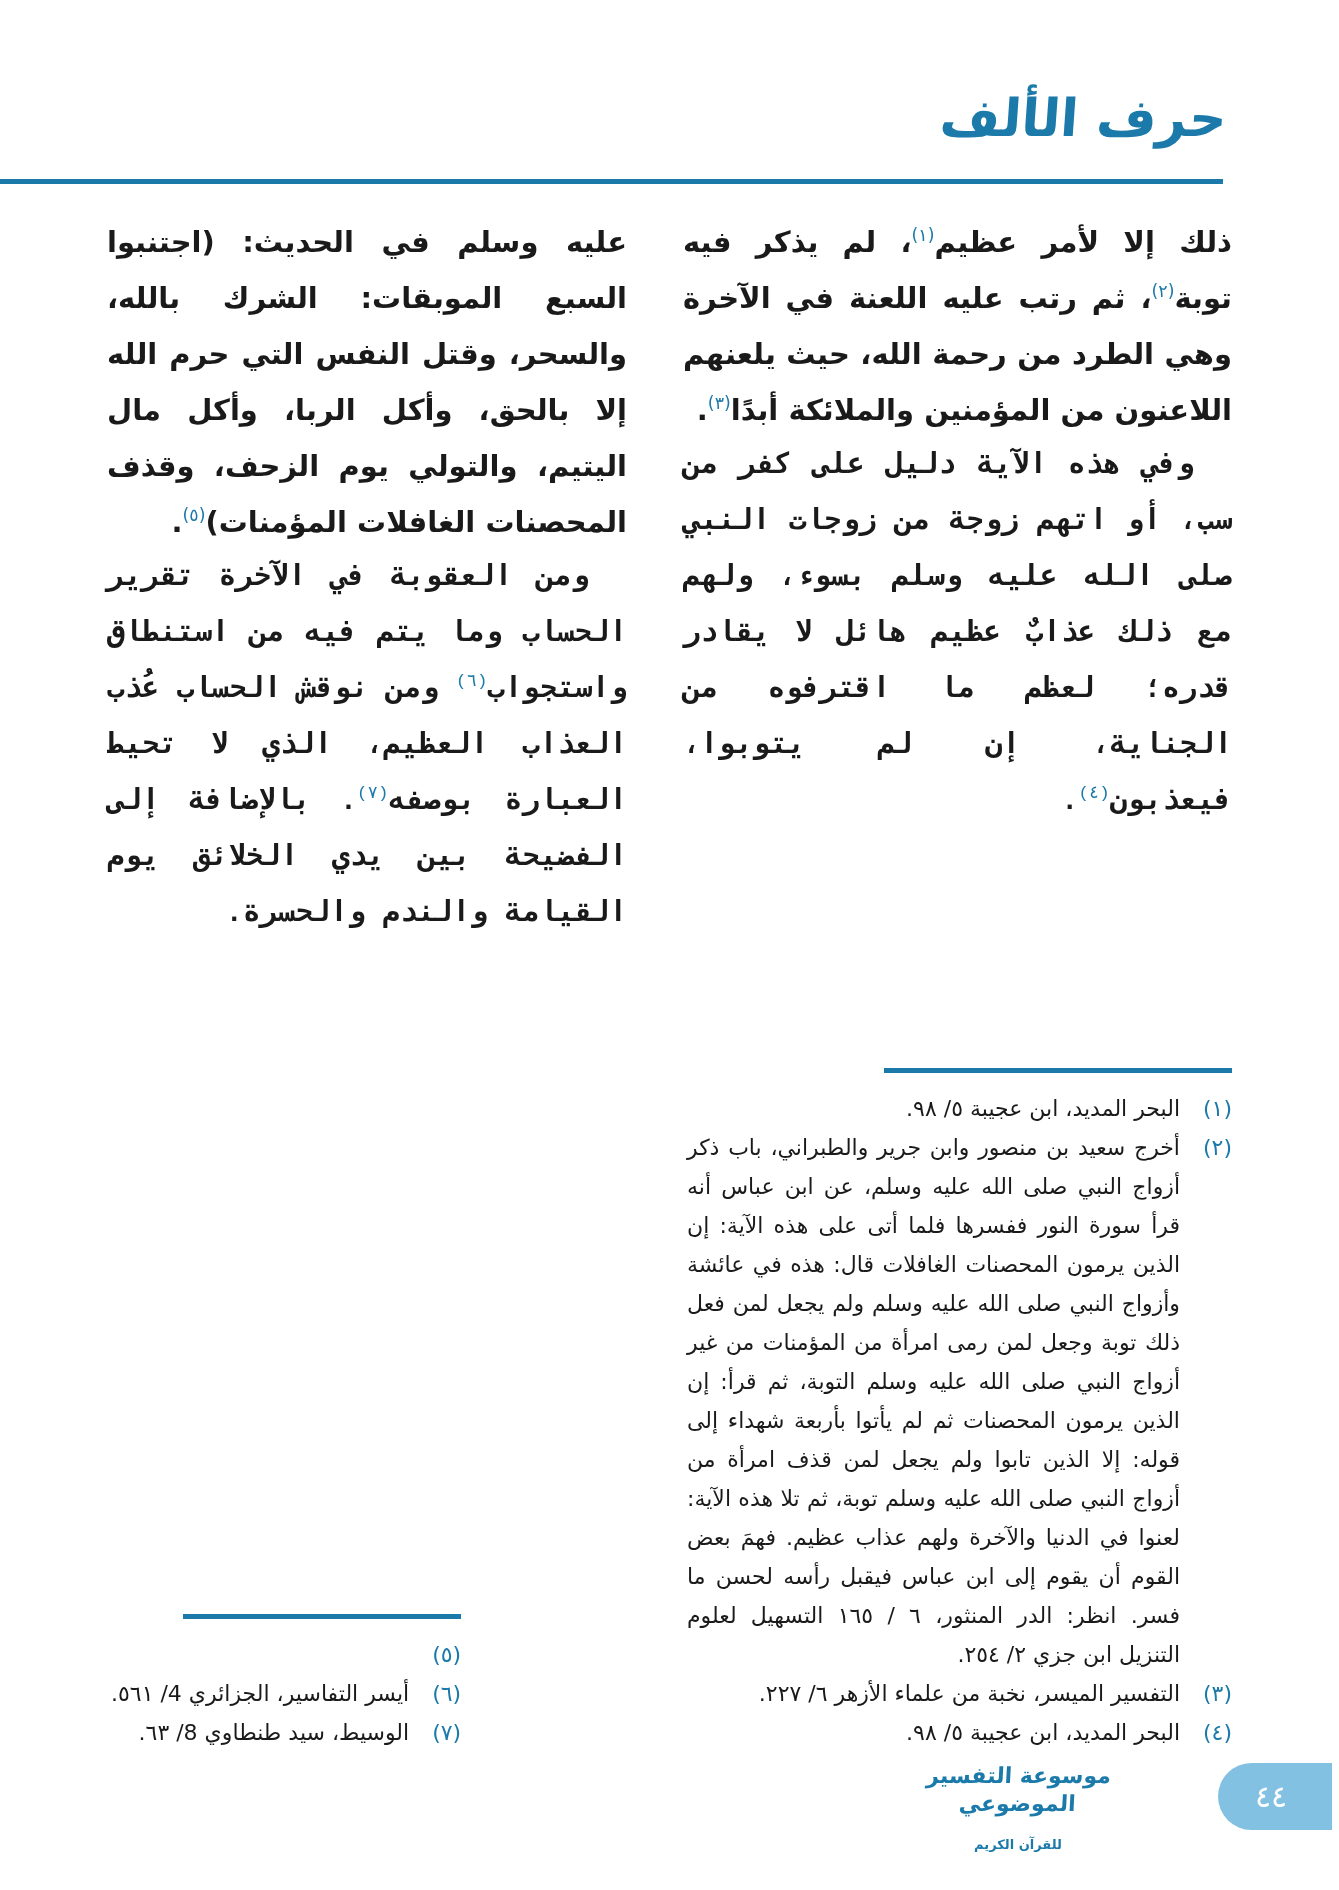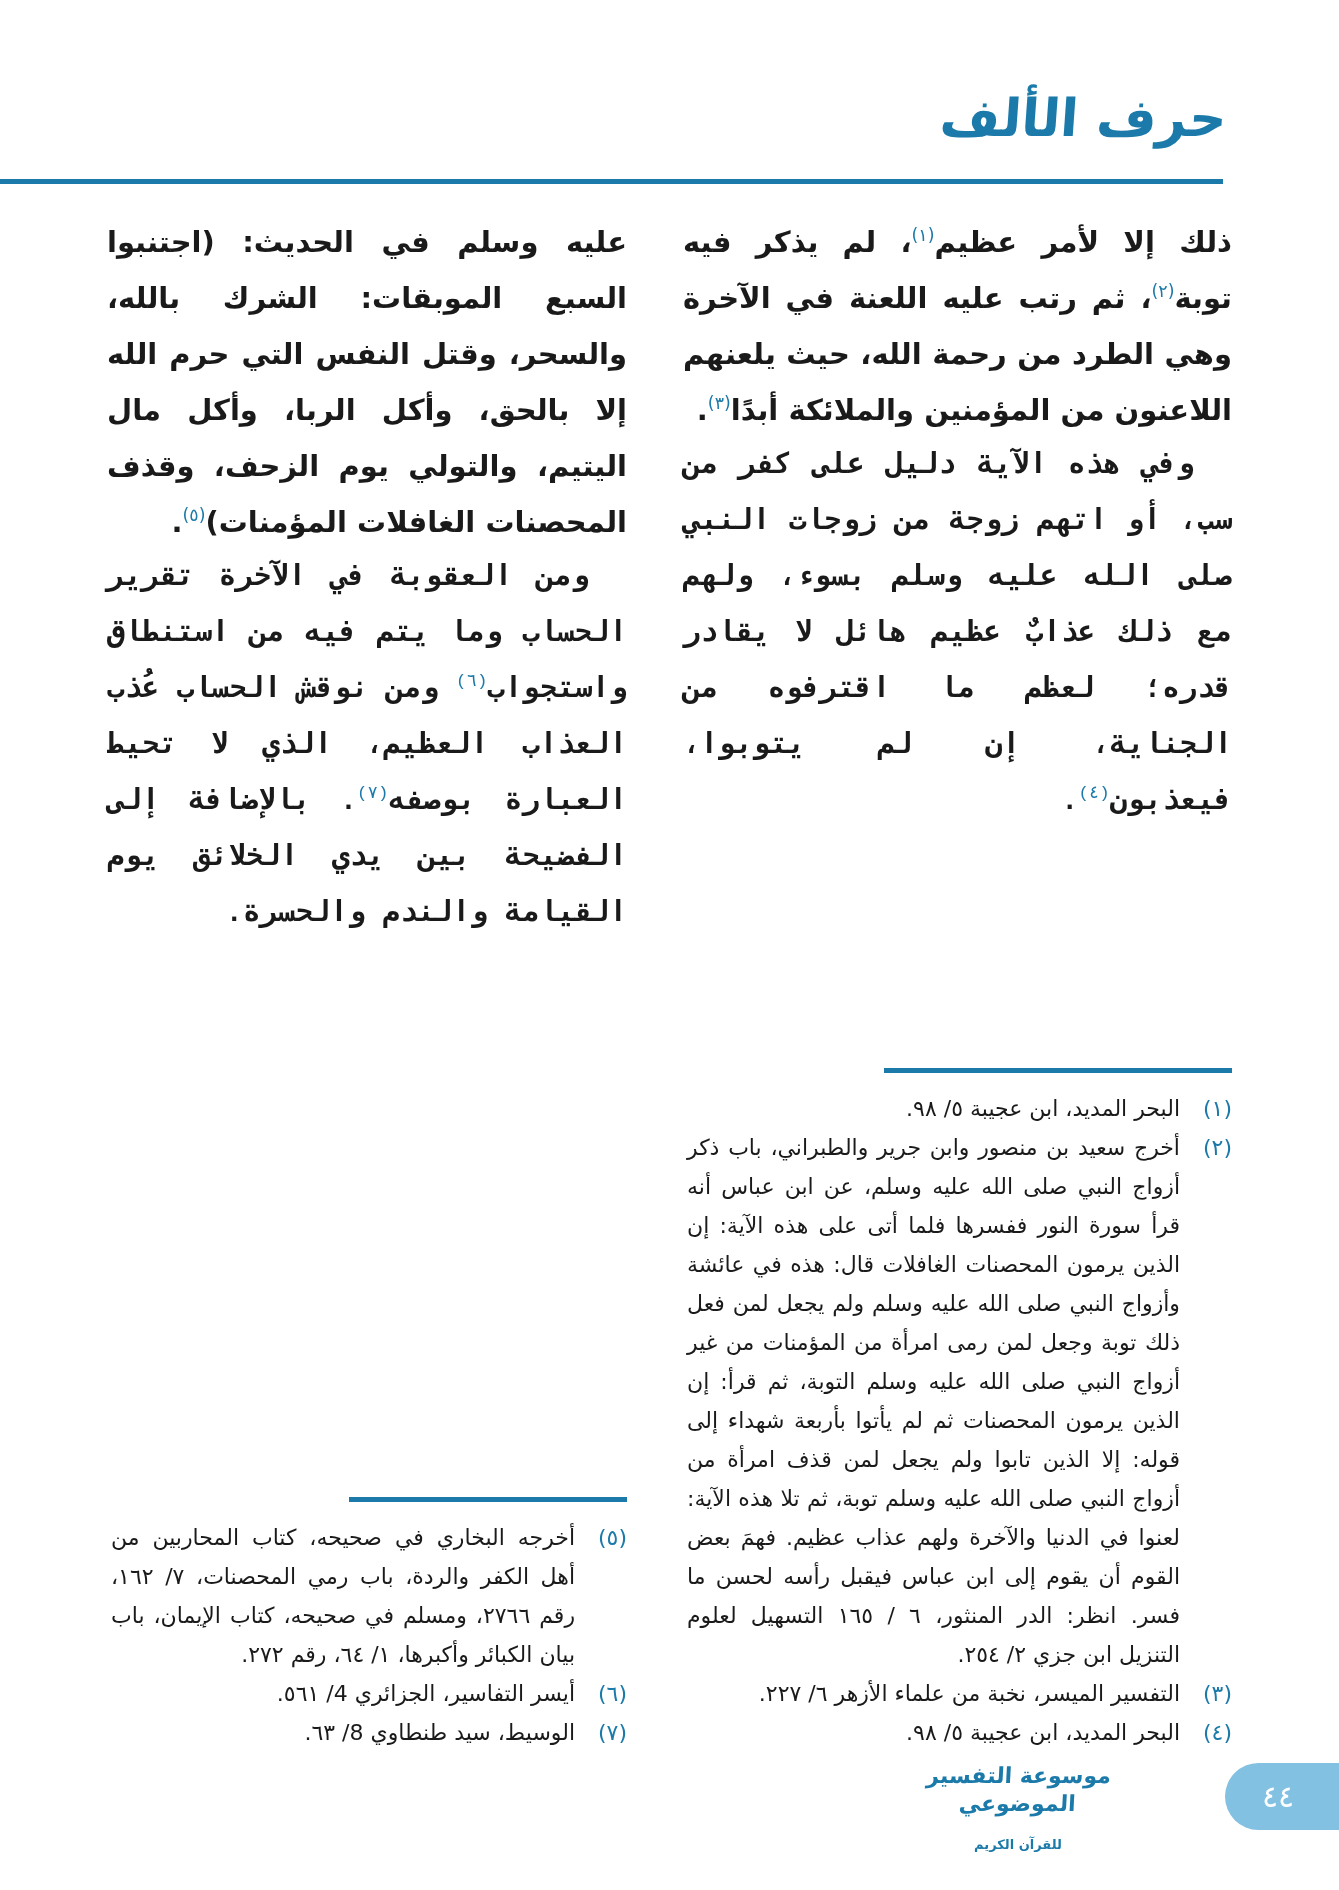--- a/index.html
+++ b/index.html
@@ -49,21 +49,21 @@
   }
   .fn-body{flex:1;text-align:justify;padding-left:4px;}
   
   .logo{
     position:absolute;top:1762px;left:918px;width:200px;text-align:center;
     color:var(--accent,#1b7aa9);
   }
   .logo-title{font-size:22px;font-weight:bold;line-height:1.25;transform:skewX(-3deg);}
   .logo-subtitle{font-size:13px;font-weight:bold;margin-top:20px;}
   .page-tab{
-    position:absolute;top:1763px;right:0;width:114px;height:67px;
+    position:absolute;top:1763px;right:7px;width:114px;height:67px;
     background:var(--page_tab,#82c1e1);border-radius:36px 0 0 36px;
     display:flex;align-items:center;justify-content:center;
     color:#ffffff;font-size:30px;letter-spacing:8px;padding-right:8px;
     box-sizing:border-box;
   }
 </style>
 </head>
 <body style="--accent: #1b7aa9; --page_tab: #82c1e1; --text: #1a1a1a;">
 
 <div class="header-title">حرف الألف</div>
@@ -99,21 +99,20 @@
 
   <div class="col col-left">
     <div class="body-text">
       <p><span>عليه وسلم في الحديث: (اجتنبوا السبع الموبقات: الشرك بالله، والسحر، وقتل النفس التي حرم الله إلا بالحق، وأكل الربا، وأكل مال اليتيم، والتولي يوم الزحف، وقذف المحصنات الغافلات المؤمنات)</span><span class="fn-ref">(٥)</span><span>.</span></p>
       <p class="indent"><span>ومن العقوبة في الآخرة تقرير الحساب وما يتم فيه من استنطاق واستجواب</span><span class="fn-ref">(٦)</span><span> ومن نوقش الحساب عُذب العذاب العظيم، الذي لا تحيط العبارة بوصفه</span><span class="fn-ref">(٧)</span><span>. بالإضافة إلى الفضيحة بين يدي الخلائق يوم القيامة والندم والحسرة.</span></p>
     </div>
     <div class="footnotes">
       <div class="fn-sep"></div>
       <div class="footnote">
         <span class="fn-marker">(٥)</span>
-        <span class="fn-body">أخرجه البخاري في صحيحه، كتاب المحاربين من أهل الكفر والردة، باب رمي المحصنات، ٧/ ١٦٢، رقم ٢٧٦٦، ومسلم في صحيحه، كتاب الإيمان، باب بيان الكبائر وأكبرها، ١/ ٦٤، رقم ٢٧٢.</span>
       </div>
       <div class="footnote">
         <span class="fn-marker">(٦)</span>
         <span class="fn-body">أيسر التفاسير، الجزائري 4/ ٥٦١.</span>
       </div>
       <div class="footnote">
         <span class="fn-marker">(٧)</span>
         <span class="fn-body">الوسيط، سيد طنطاوي 8/ ٦٣.</span>
       </div>
     </div>

